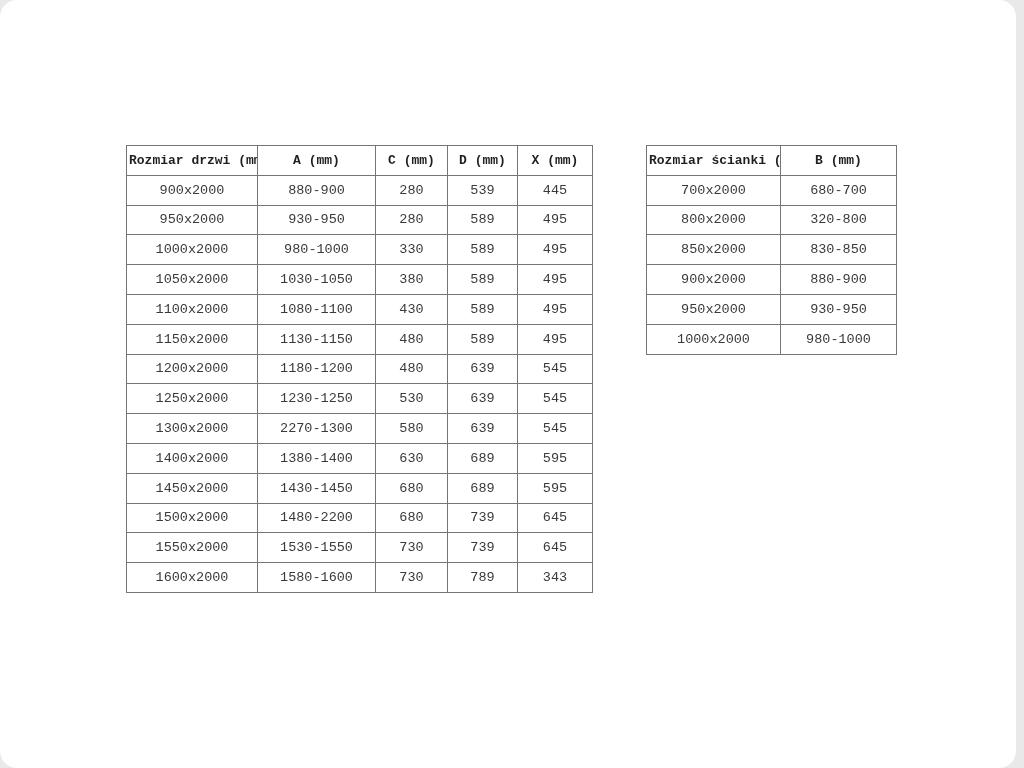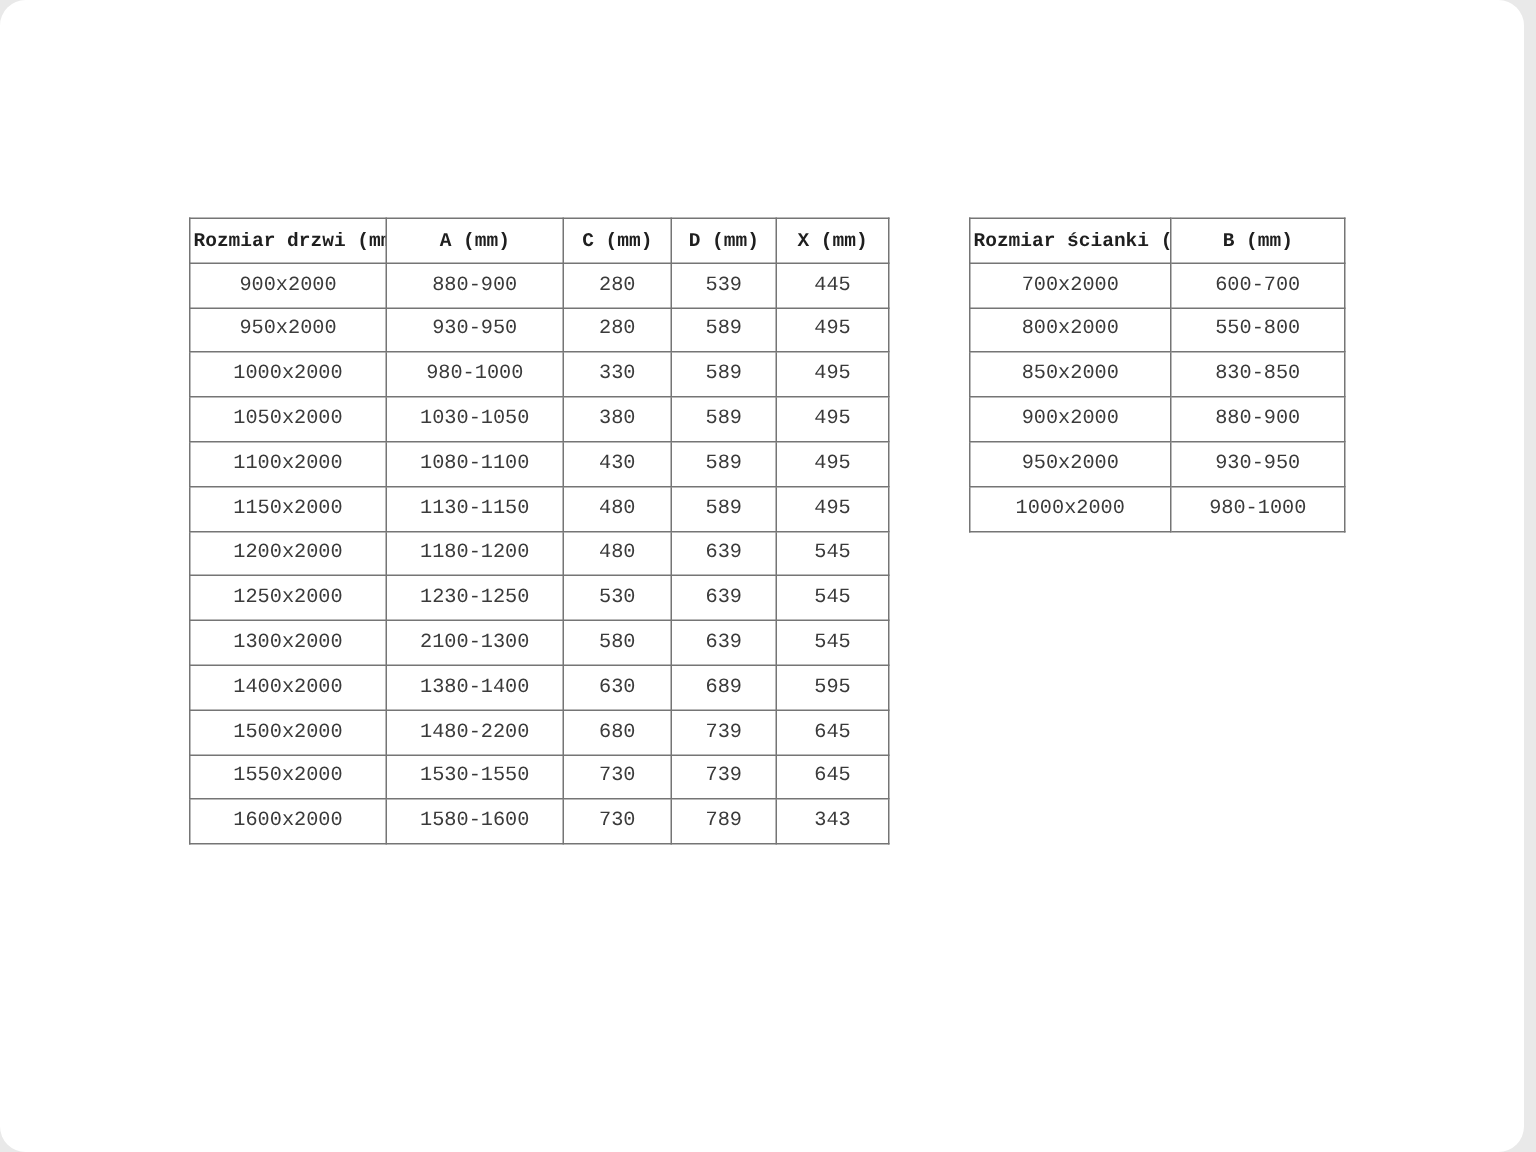--- a/index.html
+++ b/index.html
@@ -133,29 +133,36 @@
         </tr>
         <tr>
           <td>1250x2000</td>
           <td>1230-1250</td>
           <td>530</td>
           <td>639</td>
           <td>545</td>
         </tr>
         <tr>
           <td>1300x2000</td>
-          <td>2100-1300</td>
+          <td>2270-1300</td>
           <td>580</td>
           <td>639</td>
           <td>545</td>
         </tr>
         <tr>
           <td>1400x2000</td>
           <td>1380-1400</td>
           <td>630</td>
+          <td>689</td>
+          <td>595</td>
+        </tr>
+        <tr>
+          <td>1450x2000</td>
+          <td>1430-1450</td>
+          <td>680</td>
           <td>689</td>
           <td>595</td>
         </tr>
         <tr>
           <td>1500x2000</td>
           <td>1480-2200</td>
           <td>680</td>
           <td>739</td>
           <td>645</td>
         </tr>
@@ -183,25 +190,25 @@
     </colgroup>
     <thead>
       <tr>
           <th>Rozmiar ścianki (mm)</th>
           <th>B (mm)</th>
         </tr>
     </thead>
     <tbody>
         <tr>
           <td>700x2000</td>
-          <td>600-700</td>
+          <td>680-700</td>
         </tr>
         <tr>
           <td>800x2000</td>
-          <td>550-800</td>
+          <td>320-800</td>
         </tr>
         <tr>
           <td>850x2000</td>
           <td>830-850</td>
         </tr>
         <tr>
           <td>900x2000</td>
           <td>880-900</td>
         </tr>
         <tr>

